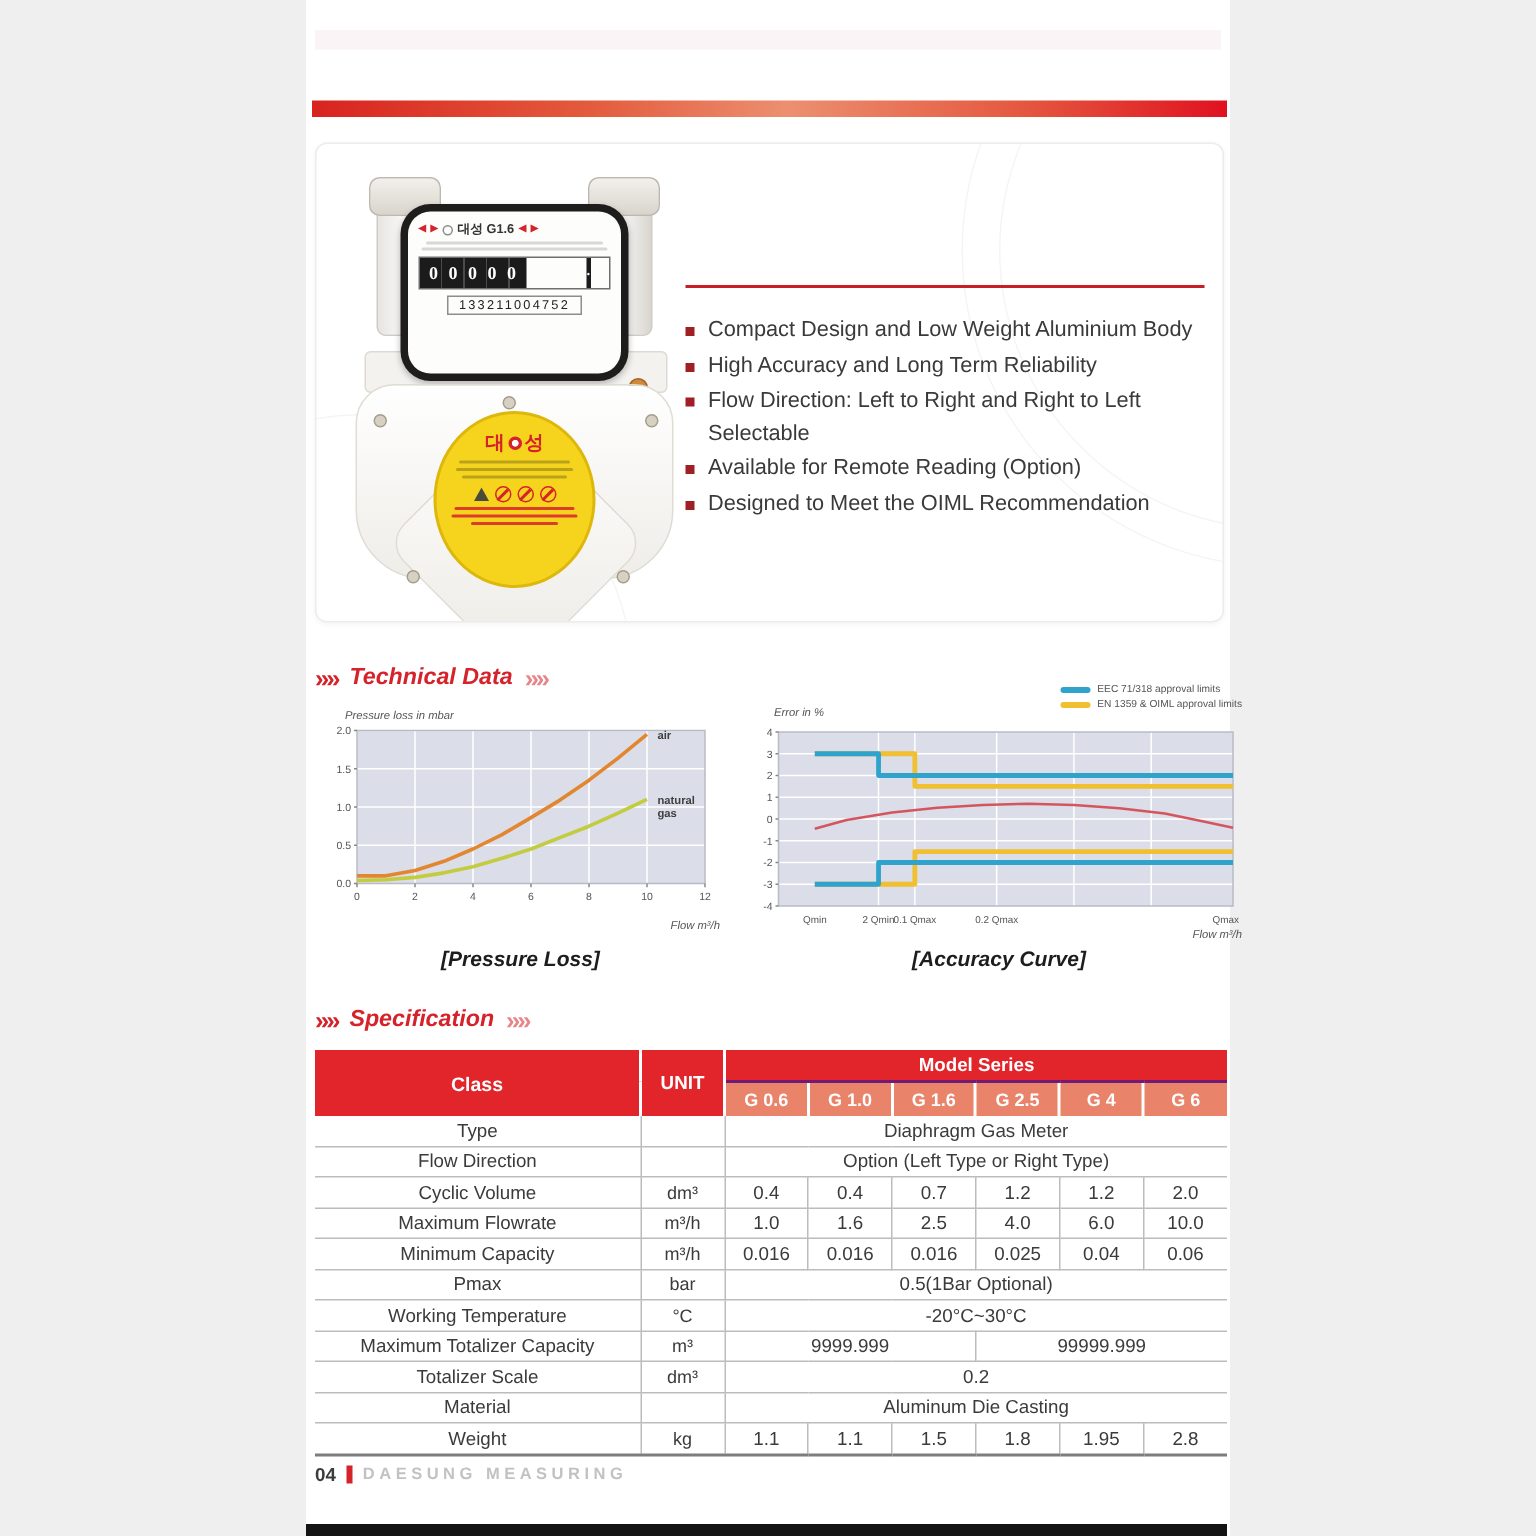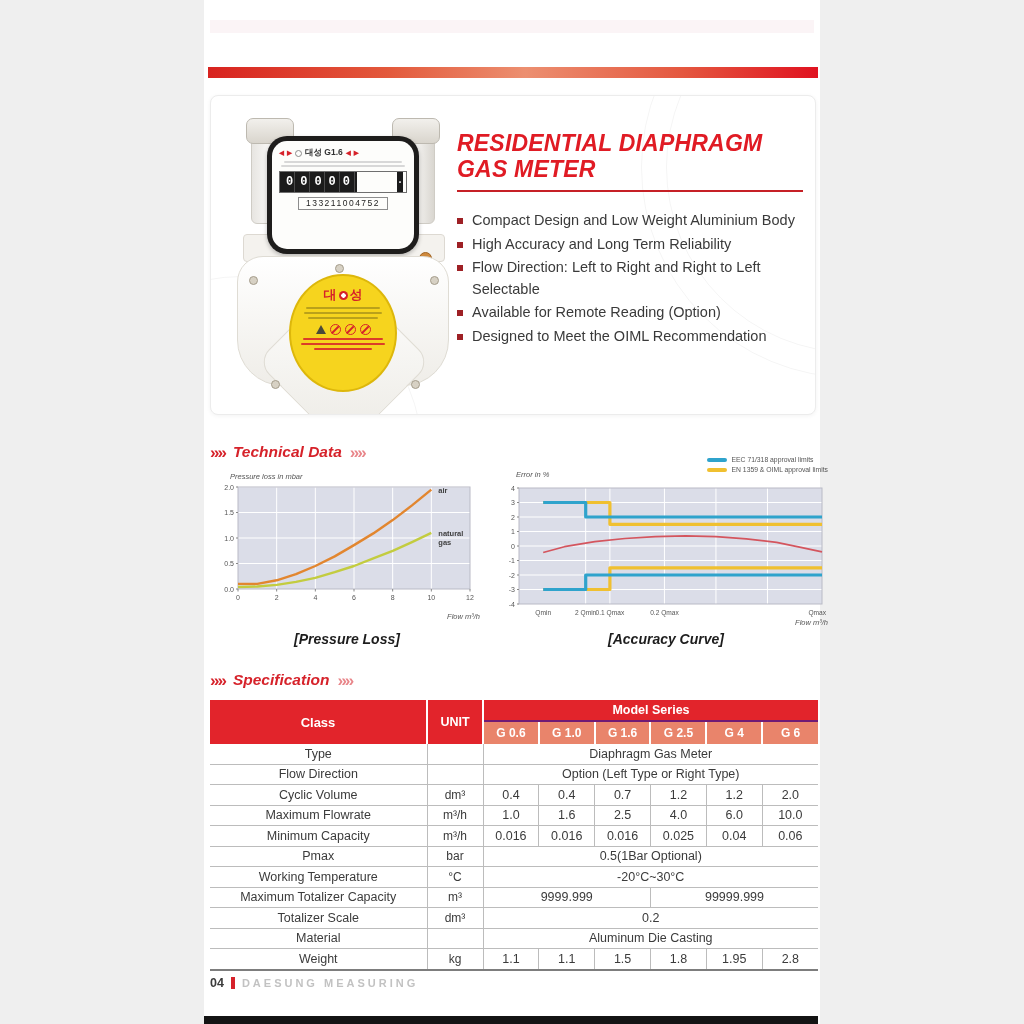--- a/index.html
+++ b/index.html
@@ -32,21 +32,21 @@
   .meter{left:16px;top:8px;width:232px;height:304px;}
   .pipe{width:36px;height:92px;background:linear-gradient(90deg,#e7e5e1,#f8f7f5 45%,#d9d6d0);border:1px solid #cfccc5;border-radius:6px;}
   .nut{width:46px;height:24px;background:linear-gradient(#f2f0ec,#d9d5cd);border:1px solid #bdb9b0;border-radius:7px;}
   .flange{left:16px;top:130px;width:200px;height:26px;background:#f4f2ee;border:1px solid #ddd9d2;border-radius:4px;}
   .register{left:40px;top:32px;width:152px;height:118px;background:#1e1d1c;border-radius:20px;padding:5px;box-sizing:border-box;box-shadow:0 2px 4px rgba(0,0,0,.25);}
   .register-face{width:100%;height:100%;background:#fdfdfb;border-radius:15px;padding:6px 7px 4px;box-sizing:border-box;display:flex;flex-direction:column;}
   .reg-top{display:flex;align-items:center;justify-content:flex-start;gap:3px;font-size:8.5px;font-weight:bold;color:#333;}
   .reg-arrow{color:#d6222a;font-size:6.5px;line-height:1;}
   .reg-logo-dot{width:7px;height:7px;border-radius:50%;border:1.5px solid #8c8c8c;box-sizing:border-box;}
   .microbar{background:#d8d8d8;height:2px;border-radius:1px;margin:2px auto 0;}
-  .odometer{display:flex;height:20px;border:1px solid #6f6f6f;margin-top:4px;overflow:hidden;font-family:Liberation Mono, monospace;font-weight:bold;gap:40px;}
+  .odometer{display:flex;height:20px;border:1px solid #6f6f6f;margin-top:4px;overflow:hidden;font-family:Liberation Serif, serif;font-weight:bold;gap:40px;}
   .odo-black{flex:5.2;background:repeating-linear-gradient(90deg,#1b1b1b 0 14px,#4a4a4a 14px 15px);color:#fff;font-size:12px;letter-spacing:7px;padding-left:6px;line-height:20px;}
   .odo-dot{width:6px;background:#1b1b1b;color:#fff;font-size:10px;line-height:18px;}
   .odo-red{flex:3;background:repeating-linear-gradient(90deg,#cf1f26 0 14px,#e8555b 14px 15px);color:#fff;font-size:12px;letter-spacing:6px;padding-left:5px;line-height:20px;}
   .serial-box{margin:4px auto 0;border:1px solid #8d8d8d;font-size:8.5px;letter-spacing:1.5px;color:#222;padding:0 7px;line-height:11px;}
   .seal{left:192px;top:148px;width:11px;height:11px;border-radius:50%;background:#cf8a3e;border:1px solid #a06322;}
   .body-main{left:10px;top:152px;width:210px;height:128px;background:linear-gradient(#ffffff,#efede8);border:1px solid #dfdcd4;border-radius:26px 26px 46px 46px;}
   .body-tip{left:55px;top:196px;width:122px;height:122px;background:linear-gradient(135deg,#ffffff,#eceae4);border:1px solid #dfdcd4;border-radius:18px;transform:rotate(45deg);}
   .screw{width:7px;height:7px;border-radius:50%;background:#d7d1c4;border:1px solid #a59d8c;}
   .yellow-label{left:62px;top:170px;width:108px;height:118px;background:#f6d41e;border:2px solid #ddb70b;border-radius:50%;
     display:flex;flex-direction:column;align-items:center;padding-top:10px;box-sizing:border-box;z-index:3;}
@@ -157,24 +157,20 @@
           <span class="no-circle"></span>
           <span class="no-circle"></span>
           <span class="no-circle"></span>
         </div>
         <div class="yl-redline" style="width:80px;"></div>
         <div class="yl-redline" style="width:84px;"></div>
         <div class="yl-redline" style="width:58px;"></div>
       </div>
     </div>
 
-    <div class="abs hero-title">
-      <div>RESIDENTIAL DIAPHRAGM</div>
-      <div>GAS METER</div>
-    </div>
     <div class="abs hero-underline"></div>
     <ul class="abs bullets">
       <li>Compact Design and Low Weight Aluminium Body</li>
       <li>High Accuracy and Long Term Reliability</li>
       <li>Flow Direction: Left to Right and Right to Left Selectable</li>
       <li>Available for Remote Reading (Option)</li>
       <li>Designed to Meet the OIML Recommendation</li>
     </ul>
   </div>
 

